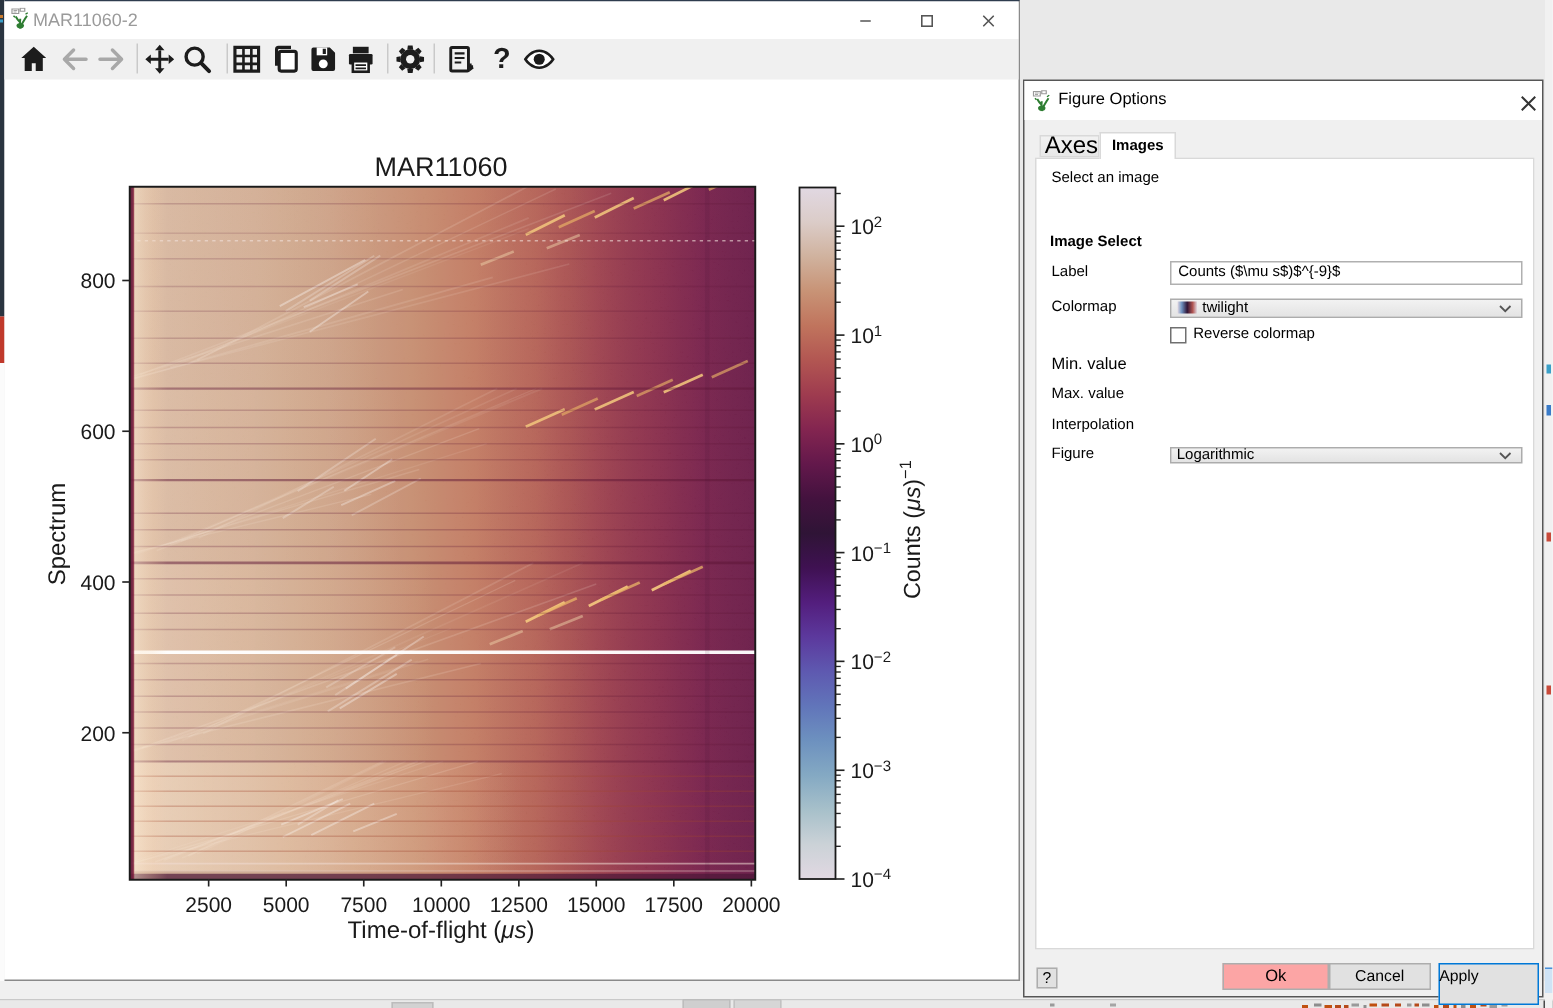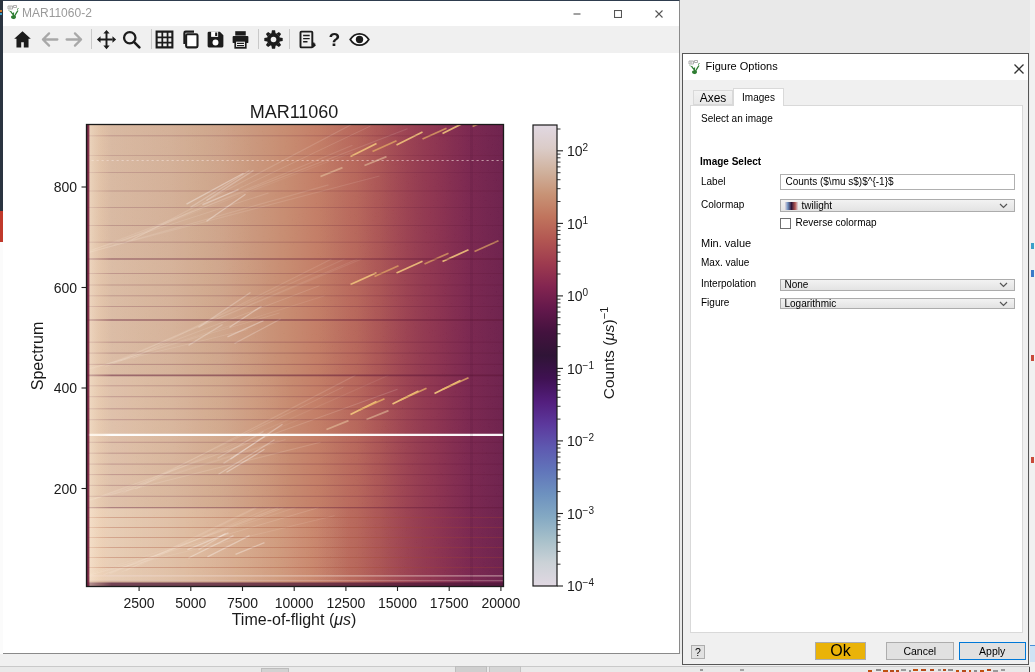--- a/index.html
+++ b/index.html
@@ -410,45 +410,42 @@
 <path d="M2 2h9v6H2zM13 1h6v4h-6z" fill="none" stroke="#9a9a9a" stroke-width="1.6"></path>
 <path d="M4 4h5M4 6h4" stroke="#9a9a9a" stroke-width="1.2"></path>
 <path d="M13 28c-1-6 0-10 0-13m0 13c2-8 6-12 9-17m-9 9c-3-3-5-6-6-8" stroke="#2e7d32" stroke-width="2.6" fill="none"></path>
 <path d="M8 24c0-2 2.2-3.5 5-3.5s5 1.5 5 3.5c0 2.5-2.2 4-5 4s-5-1.5-5-4z" fill="#2e7d32"></path>
 <path d="M20 9l3-2M6 13l-2-2" stroke="#2e7d32" stroke-width="2"></path>
 </svg></div>
     <div style="position:absolute;left:23px;top:6px;font-size:11px;color:#000">Figure Options</div>
     <svg width="12" height="12" viewBox="0 0 12 12" style="position:absolute;left:330px;top:9px">
       <path d="M1.5 1.5l9 9M10.5 1.5l-9 9" stroke="#333" stroke-width="1.3"></path>
     </svg>
-    <div style="position:absolute;left:10.5px;top:36.5px;width:40px;height:15px;background:linear-gradient(#f2f2f2,#e8e8e8);border:1px solid #d9d9d9;box-sizing:border-box;font-size:12px;text-align:center;line-height:14px">Axes</div>
-    <div style="position:absolute;left:50.5px;top:34.5px;width:51px;height:18px;background:#fff;border:1px solid #d9d9d9;border-bottom:none;box-sizing:border-box;font-size:10px;text-align:center;line-height:17px;z-index:3;font-weight:normal">Images</div>
+    <div style="position:absolute;left:10.5px;top:36.5px;width:40px;height:15px;background:linear-gradient(#f2f2f2,#e8e8e8);border:1px solid #d9d9d9;box-sizing:border-box;font-size:16px;text-align:right;line-height:14px">Axes</div>
+    <div style="position:absolute;left:50.5px;top:34.5px;width:51px;height:18px;background:#fff;border:1px solid #d9d9d9;border-bottom:none;box-sizing:border-box;font-size:10px;text-align:center;line-height:17px;z-index:3;font-weight:bold">Images</div>
     <div style="position:absolute;left:7px;top:51px;width:333px;height:528px;background:#fff;border:1px solid #d9d9d9;box-sizing:border-box"></div>
     <div style="position:absolute;left:18.5px;top:59.5px;font-size:10px;white-space:nowrap">Select an image</div>
     <div style="position:absolute;left:17.5px;top:102.5px;font-size:10px;font-weight:bold;white-space:nowrap">Image Select</div>
     <div style="position:absolute;left:18.5px;top:122.5px;font-size:10px;white-space:nowrap">Label</div>
-    <div style="position:absolute;left:97.0px;top:120.5px;width:235px;height:16px;background:#fff;border:1px solid #b0b0b0;box-sizing:border-box;font-size:10px;line-height:14px;padding-left:5px;white-space:nowrap">Counts ($\mu s$)$^{-1}$</div>
+    <div style="position:absolute;left:97.0px;top:120.5px;width:235px;height:16px;background:#fff;border:1px solid #b0b0b0;box-sizing:border-box;font-size:10px;line-height:14px;padding-left:5px;white-space:nowrap">Counts ($\mu s$)$^{-9}$</div>
     <div style="position:absolute;left:18.5px;top:145.5px;font-size:10px;white-space:nowrap">Colormap</div>
     <div style="position:absolute;left:97.0px;top:145.0px;width:235px;height:13.5px;background:linear-gradient(#f2f2f2,#e3e3e3);border:1px solid #acacac;box-sizing:border-box;font-size:10px;line-height:11.5px;padding-left:4px;white-space:nowrap"><span style="display:inline-block;width:13px;height:8px;margin-right:4px;background:linear-gradient(90deg,#e1d8e2,#6d90bf 22%,#2f1436 50%,#b25652 78%,#e1d8e1);vertical-align:-1px"></span>twilight<svg width="9" height="6" viewBox="0 0 9 6" style="position:absolute;right:6px;top:3px">
         <path d="M1 1l3.5 3.5L8 1" stroke="#555" stroke-width="1.2" fill="none"></path>
       </svg></div>
     <div style="position:absolute;left:97.0px;top:164.0px;width:11px;height:11px;background:#fff;border:1px solid #707070;box-sizing:border-box"></div>
     <div style="position:absolute;left:113.0px;top:163.5px;font-size:10px;white-space:nowrap">Reverse colormap</div>
     <div style="position:absolute;left:18.5px;top:183.5px;font-size:11px;white-space:nowrap">Min. value</div>
     <div style="position:absolute;left:18.5px;top:203.5px;font-size:10px;white-space:nowrap">Max. value</div>
     <div style="position:absolute;left:18.5px;top:224.5px;font-size:10px;white-space:nowrap">Interpolation</div>
-    <div style="position:absolute;left:97.0px;top:225.0px;width:235px;height:12.5px;background:linear-gradient(#f2f2f2,#e3e3e3);border:1px solid #acacac;box-sizing:border-box;font-size:10px;line-height:10.5px;padding-left:4px;white-space:nowrap">None<svg width="9" height="6" viewBox="0 0 9 6" style="position:absolute;right:6px;top:2px">
-        <path d="M1 1l3.5 3.5L8 1" stroke="#555" stroke-width="1.2" fill="none"></path>
-      </svg></div>
     <div style="position:absolute;left:18.5px;top:243.5px;font-size:10px;white-space:nowrap">Figure</div>
     <div style="position:absolute;left:97.0px;top:244.0px;width:235px;height:11.5px;background:linear-gradient(#f2f2f2,#e3e3e3);border:1px solid #acacac;box-sizing:border-box;font-size:10px;line-height:9.5px;padding-left:4px;white-space:nowrap">Logarithmic<svg width="9" height="6" viewBox="0 0 9 6" style="position:absolute;right:6px;top:2px">
         <path d="M1 1l3.5 3.5L8 1" stroke="#555" stroke-width="1.2" fill="none"></path>
       </svg></div>
     <div style="position:absolute;left:8.5px;top:591.0px;width:14px;height:14px;background:#e1e1e1;border:1px solid #adadad;box-sizing:border-box;font-size:10.5px;text-align:center;line-height:12px">?</div>
-    <div style="position:absolute;left:132.5px;top:588.0px;width:51px;height:18px;background:#eab308;border:1px solid #adadad;box-sizing:border-box;font-size:16px;text-align:center;line-height:16px">Ok</div>
+    <div style="position:absolute;left:132.5px;top:588.0px;width:71px;height:18px;background:#fca5a5;border:1px solid #adadad;box-sizing:border-box;font-size:11px;text-align:center;line-height:16px">Ok</div>
     <div style="position:absolute;left:203.5px;top:588.0px;width:67.5px;height:18px;background:#e1e1e1;border:1px solid #adadad;box-sizing:border-box;font-size:10.5px;text-align:center;line-height:16px">Cancel</div>
-    <div style="position:absolute;left:276.0px;top:588.0px;width:67.5px;height:18px;background:#e1e1e1;border:1px solid #0078d7;box-sizing:border-box;font-size:10.5px;text-align:center;line-height:16px">Apply</div>
+    <div style="position:absolute;left:276.0px;top:588.0px;width:67.5px;height:28px;background:#e1e1e1;border:1px solid #0078d7;box-sizing:border-box;font-size:10.5px;text-align:left;line-height:16px">Apply</div>
 </div>
 <div style="position:absolute;left:1030px;top:0;width:5px;height:672px;background:#f1f1f1"></div>
 <div style="position:absolute;left:1030.5px;top:243px;width:3px;height:6px;background:#3aa0c8"></div>
 <div style="position:absolute;left:1030.5px;top:270px;width:3px;height:7px;background:#3a7bc8"></div>
 <div style="position:absolute;left:1030.5px;top:355px;width:3px;height:6px;background:#c84a3a"></div>
 <div style="position:absolute;left:1030.5px;top:457px;width:3px;height:6px;background:#c84a3a"></div>
 <div style="position:absolute;left:1030px;top:645px;width:5px;height:16px;background:#cfe3f5;border-top:1px solid #4a90d9"></div>
 </body></html>

